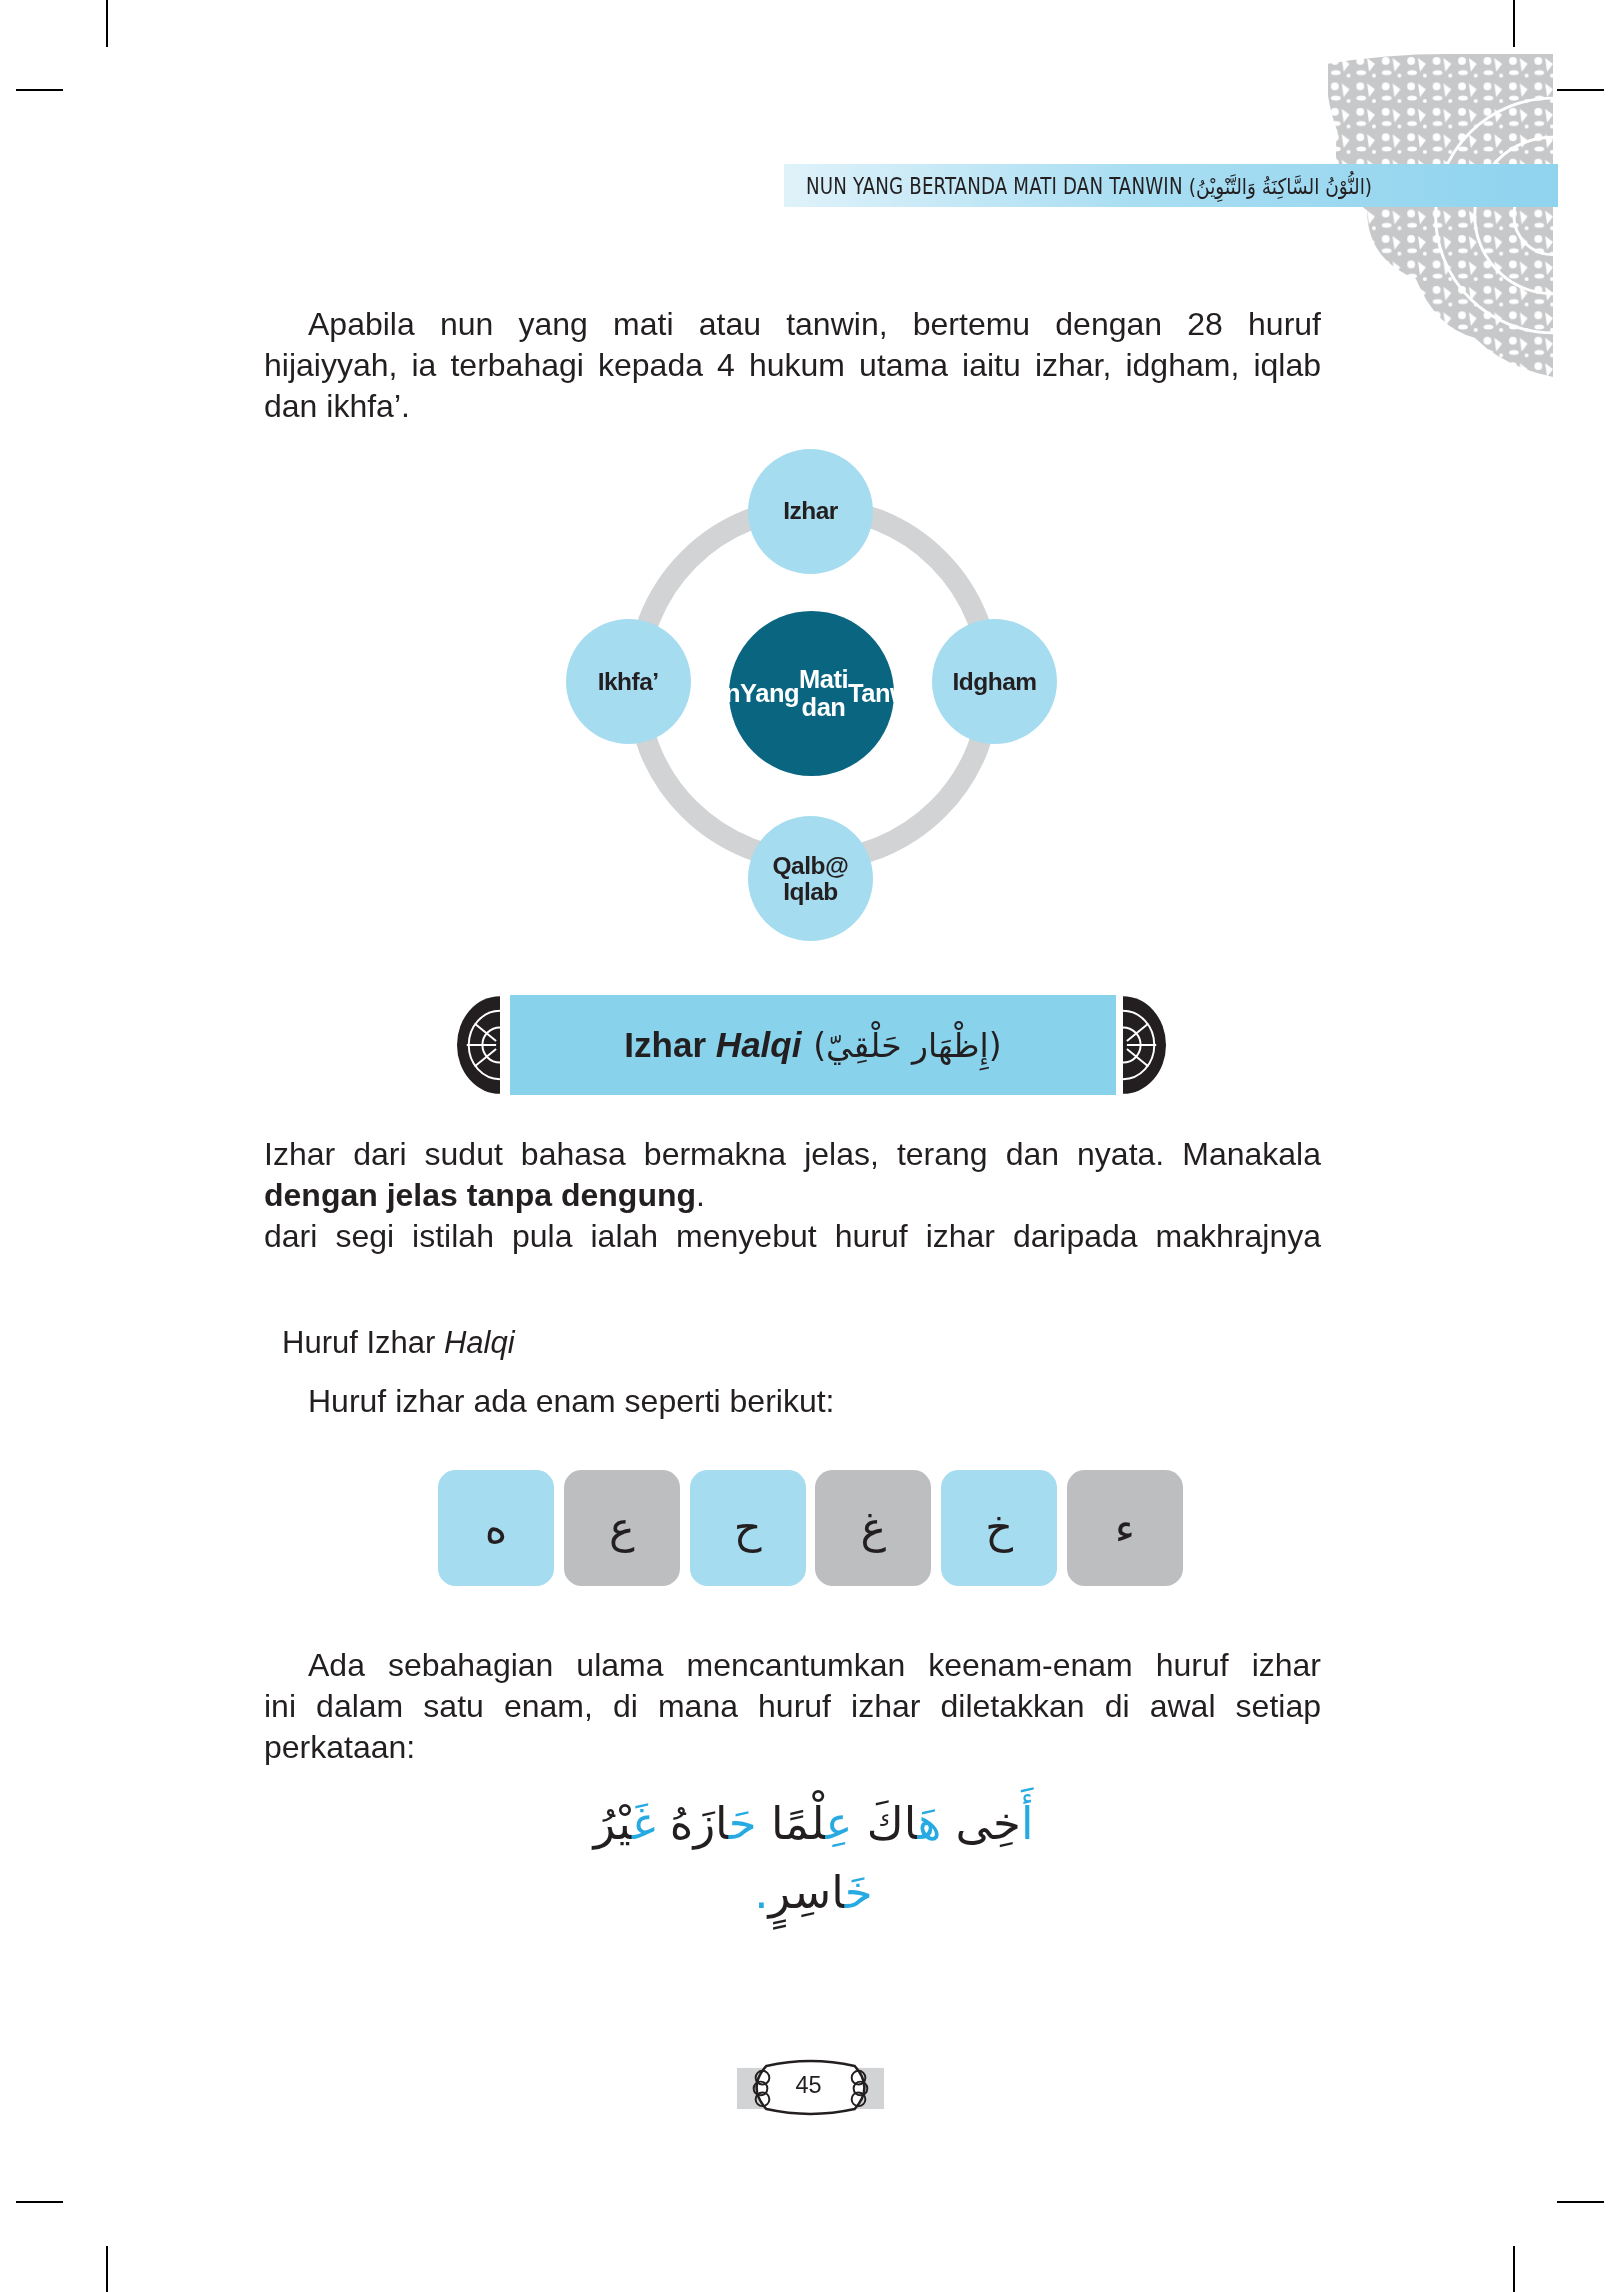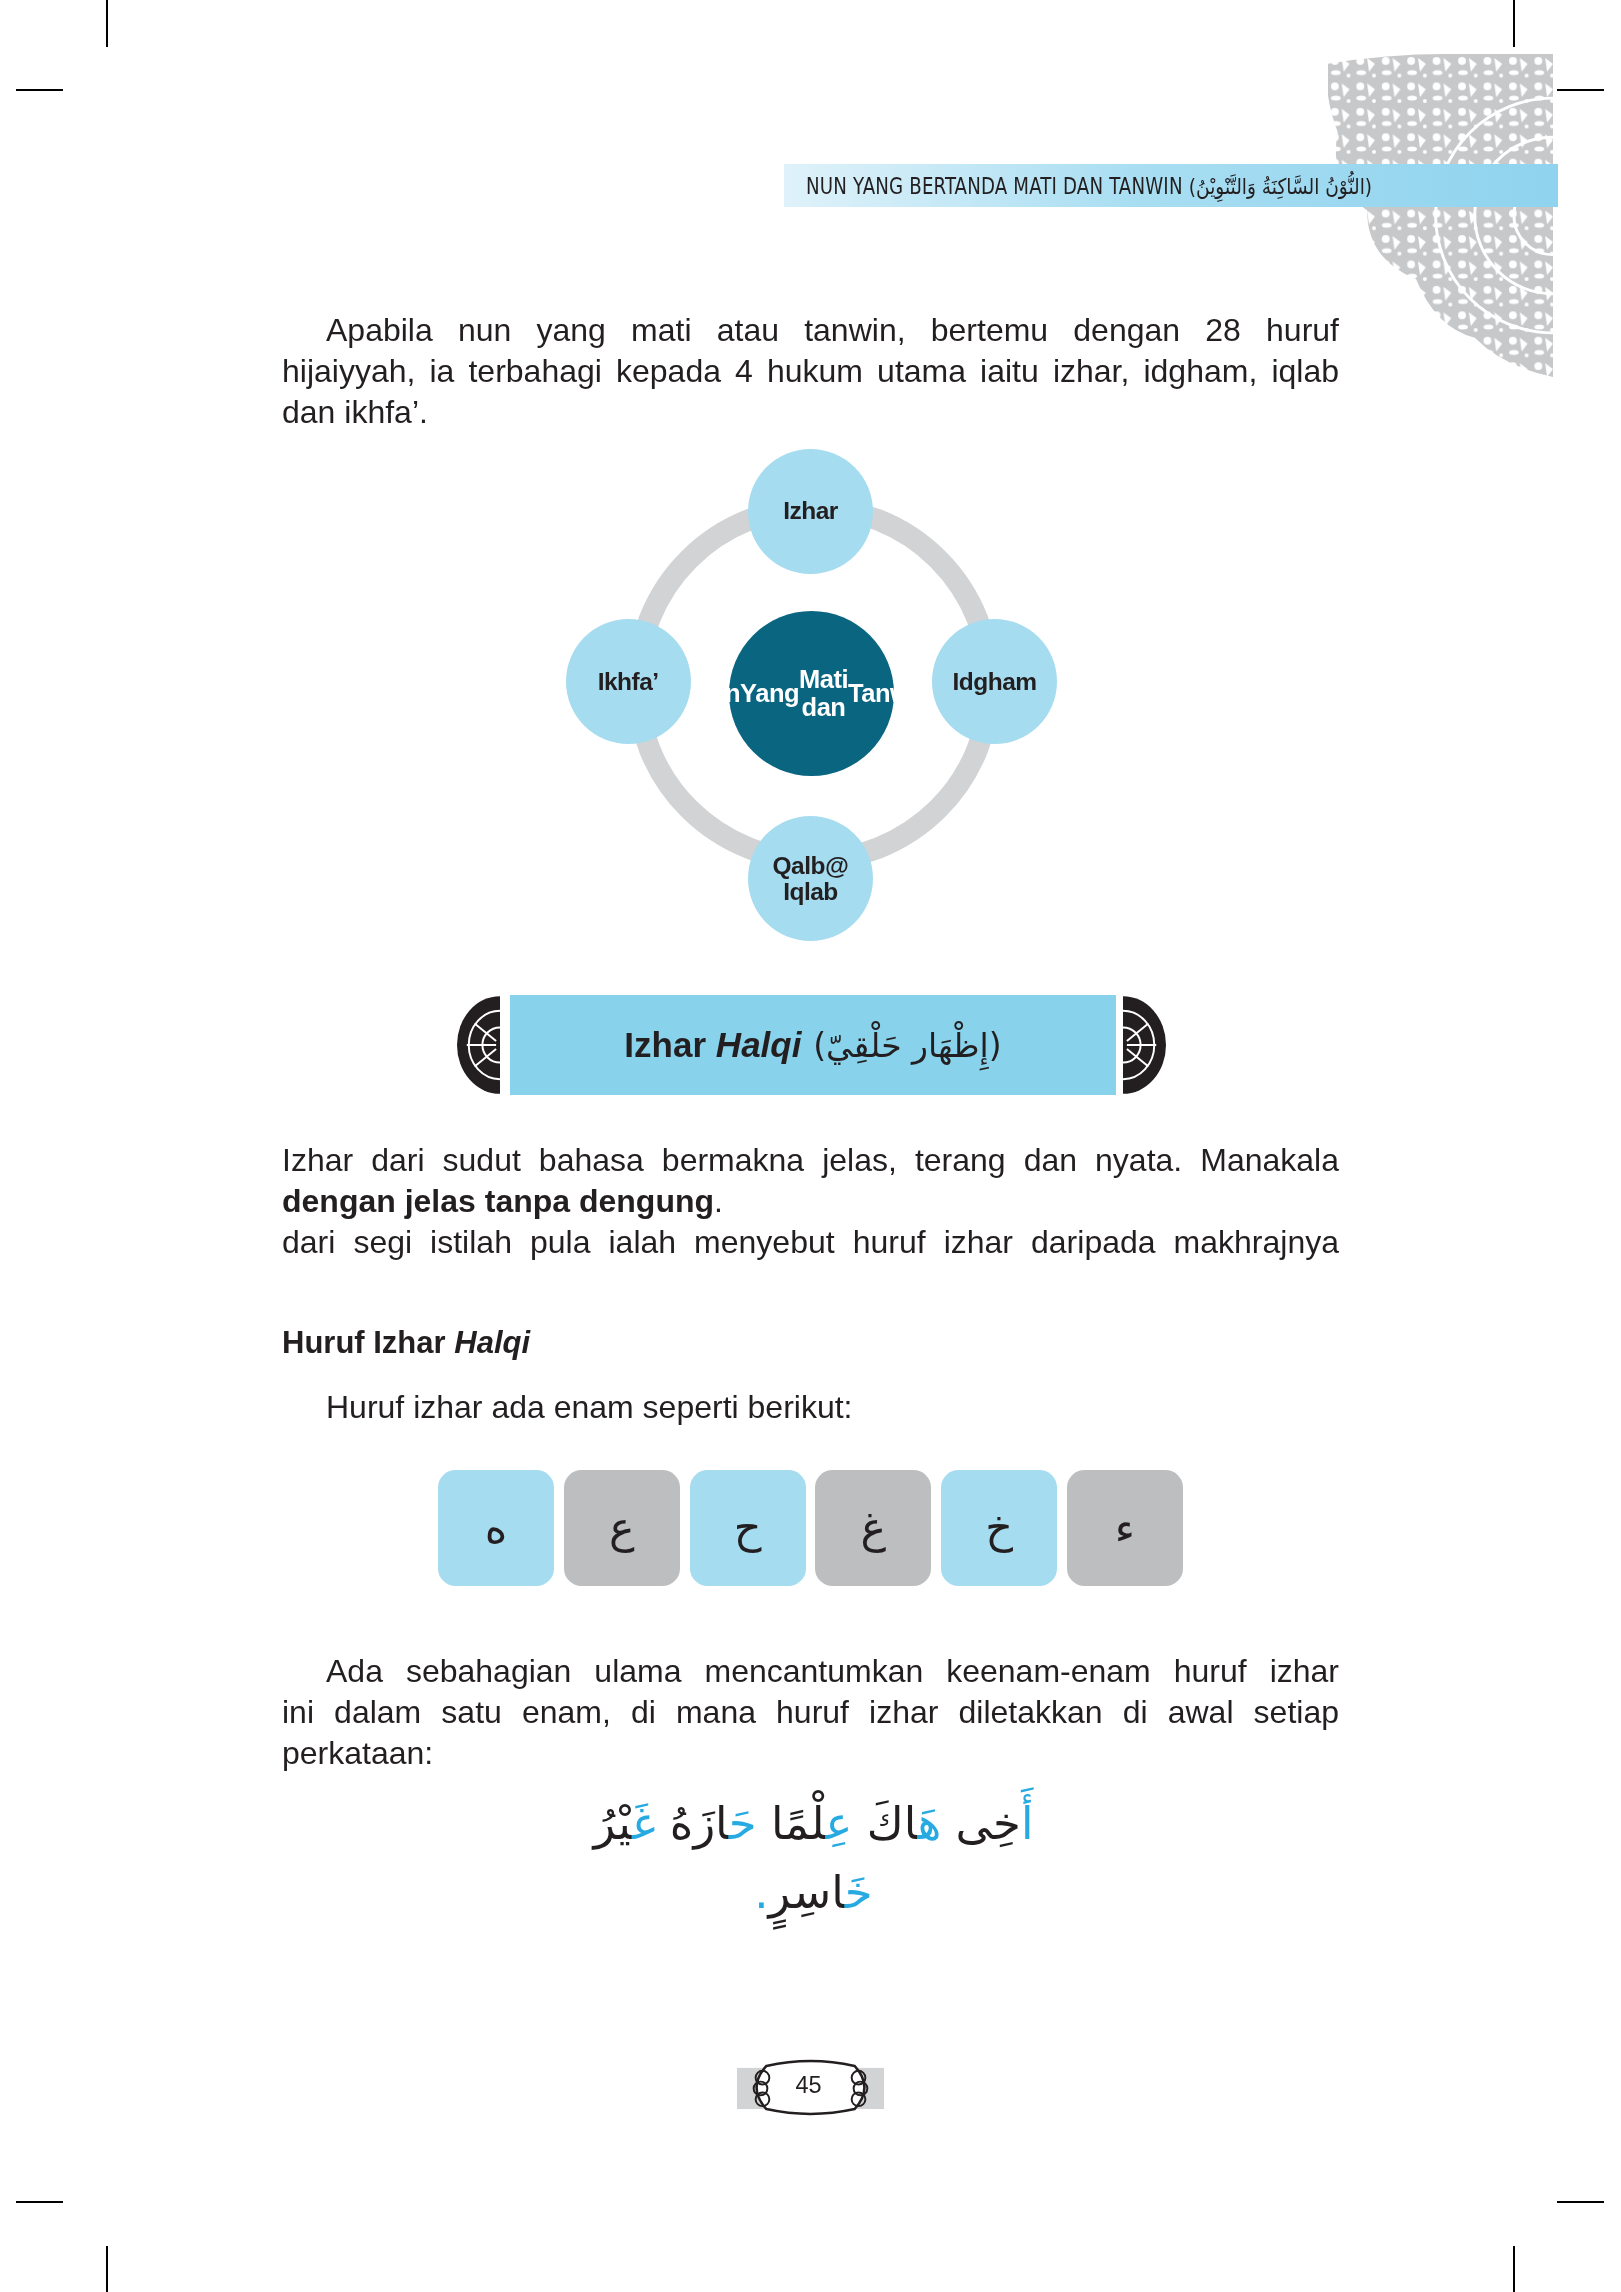--- a/index.html
+++ b/index.html
@@ -12,43 +12,43 @@
   .corner-ornament { position:absolute; left:1328px; top:54px; width:225px; height:323px; }
 
   .header-band { position:absolute; left:784px; top:164px; width:774px; height:43px;
                  background:linear-gradient(90deg,#dff2fa 0%, #a9def2 45%, #8fd3ee 100%); }
   .header-text { position:absolute; left:806px; top:167px; height:39px; line-height:39px;
                  font-family:"DejaVu Sans Condensed","DejaVu Sans", sans-serif;
                  font-size:23.5px; color:#231f20; letter-spacing:0.2px; white-space:nowrap;
                  transform:scaleX(0.86); transform-origin:left center; }
   .header-text .ar { font-family:"DejaVu Sans", sans-serif; font-size:21.6px; }
 
-  .para { position:absolute; left:282px; width:1057px; font-size:32px; line-height:41px;
-          text-align:justify; color:#231f20;margin-top:6px; }
+  .para { position:absolute; left:264px; width:1057px; font-size:32px; line-height:41px;
+          text-align:justify; color:#231f20; }
   .para.indent { text-indent:44px; }
   .para .ln { display:block; text-align:justify; text-align-last:justify; }
   .para .ln.last { text-align-last:left; }
 
   
   .diagram { position:absolute; left:549px; top:431px; width:529px; height:510px; }
   .ring { position:absolute; left:0; top:0; }
   .node { position:absolute; border-radius:50%; background:#a6dcf0; display:flex;
           align-items:center; justify-content:center; text-align:center;
           font-weight:bold; font-size:24.5px; line-height:25.5px; color:#231f20; letter-spacing:-0.5px; }
   .node.center { background:#0a6580; color:#ffffff; font-size:25.5px; line-height:27.4px; }
 
   
   .banner { position:absolute; left:510px; top:995px; width:606px; height:100px;
             background:#88d2ec; display:flex; align-items:center; justify-content:center;
             font-size:35px; font-weight:bold; color:#231f20; }
   .banner .ital { font-style:italic; margin-left:9.8px; }
   .banner .ar { font-weight:normal; font-family:"DejaVu Sans", sans-serif; font-size:33px; margin-left:11.8px; }
   .banner-orn { position:absolute; top:996px; width:43px; height:98px; }
 
-  .subhead { position:absolute; left:282px; top:1325px; font-size:31px; font-weight:bold; }
+  .subhead { position:absolute; left:282px; top:1325px; font-size:31px; font-weight:normal; }
   .subhead .ital { font-style:italic; }
 
   .letters { position:absolute; left:438px; top:1470px; display:flex; gap:9.8px; }
   .letter { width:116px; height:116px; border-radius:17.6px; display:flex; align-items:center;
             justify-content:center; font-family:"DejaVu Sans", sans-serif; font-size:43px; color:#231f20; }
   .letter.blue { background:#a6dcf0; }
   .letter.grey { background:#bcbec0; }
 
   .verse { position:absolute; left:549px; top:1789px; width:529px; text-align:center;
            direction:rtl; font-family:"DejaVu Sans", sans-serif; font-size:45px; line-height:69px; color:#231f20; }

